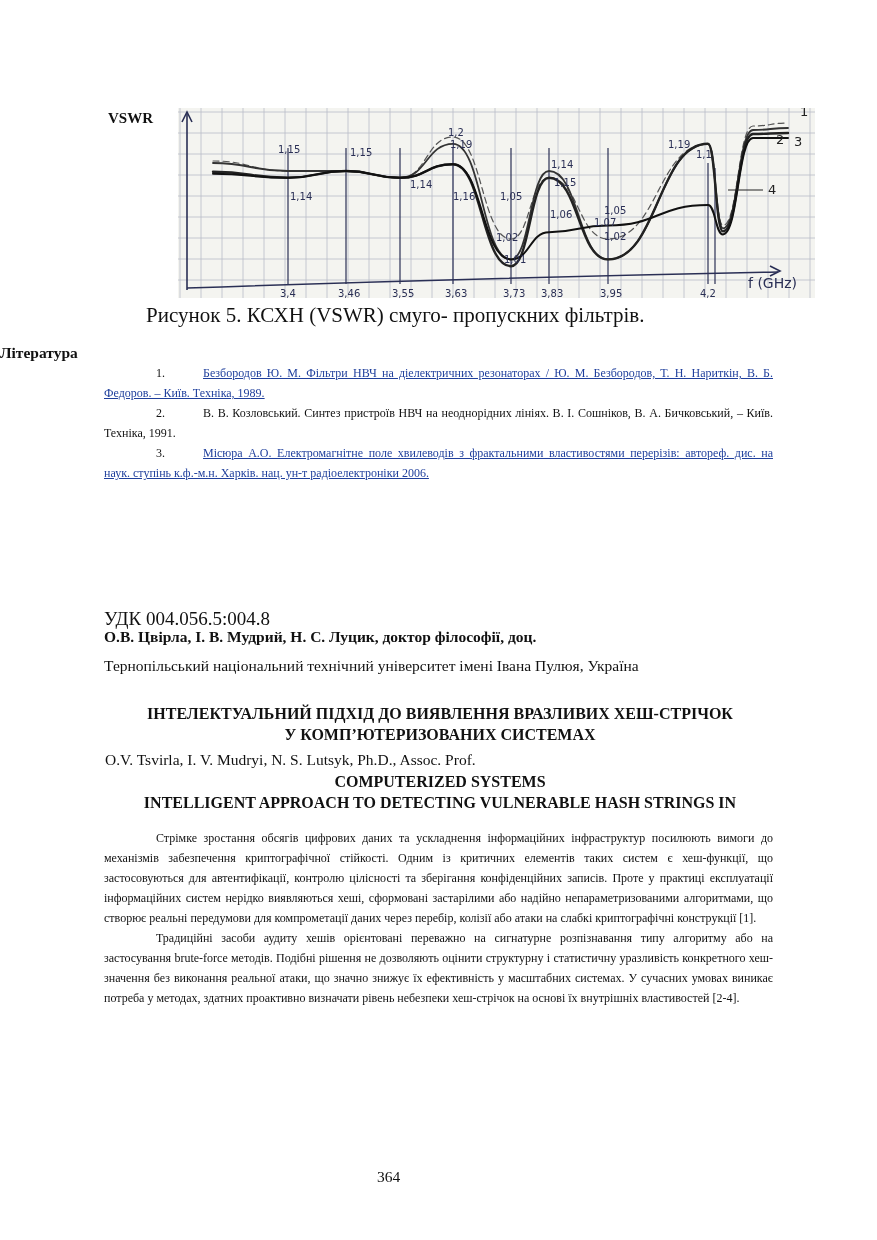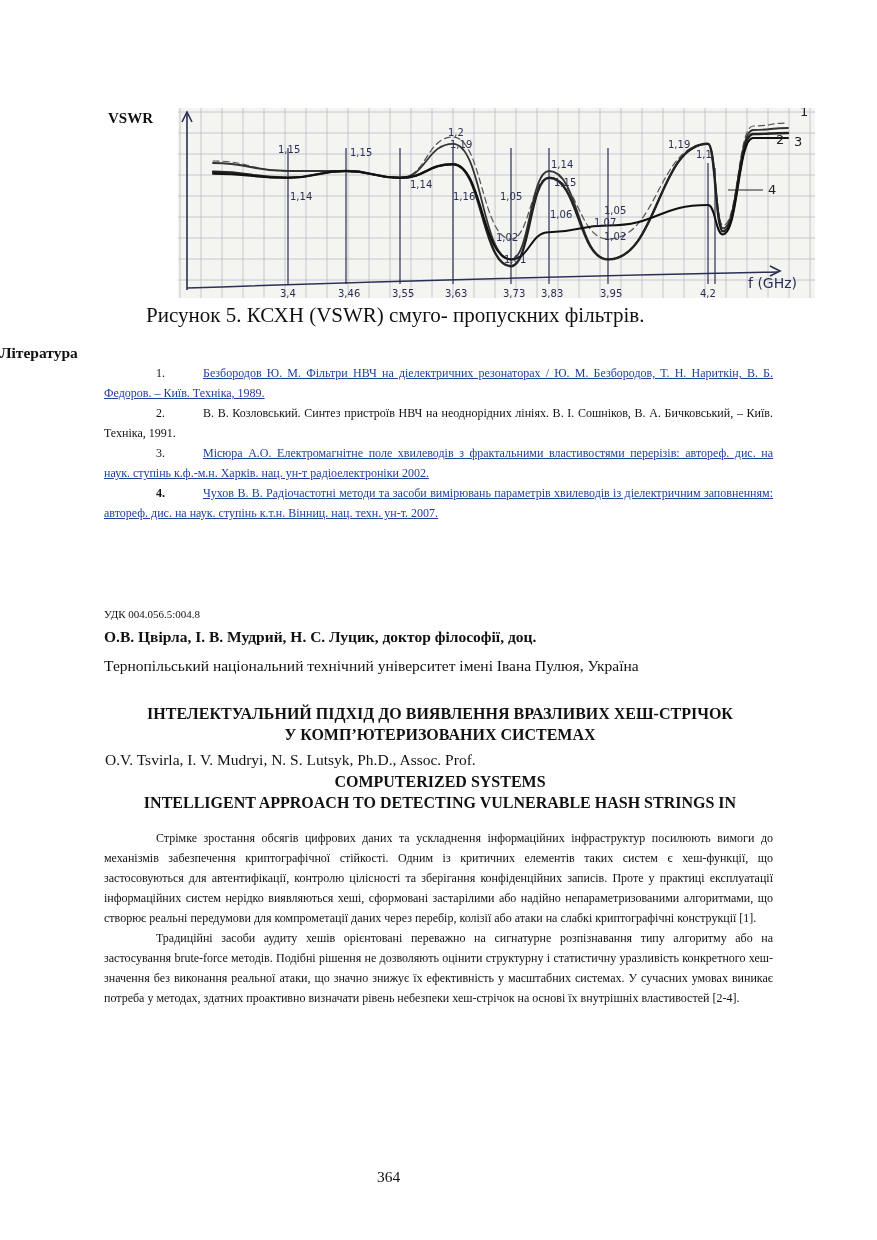--- a/index.html
+++ b/index.html
@@ -8,21 +8,21 @@
   .abs { position: absolute; }
   .vswr-label { left: 108px; top: 110px; font-weight: bold; font-size: 15px; text-align: center; }
   .figure { left: 178px; top: 108px; width: 637px; height: 190px; }
   .caption { left: 146px; top: 303px; font-size: 21px; }
   .refs-title { left: 0; width: 877px; top: 344px; font-weight: bold; font-size: 15.5px; }
   .block { left: 104px; width: 669px; font-size: 12px; line-height: 20px; }
   .ref { text-align: justify; text-align-last: left; }
   .ref .indent { display: inline-block; width: 104px; }
   .link { color: #1f3f9c; text-decoration: underline; }
   .num-bold { font-weight: bold; }
-  .udk { left: 104px; top: 608px; font-size: 11px; }
+  .udk { left: 104px; top: 608px; font-size: 19px; }
   .authors { left: 104px; top: 628px; font-size: 15.5px; font-weight: bold; }
   .affil { left: 104px; top: 648px; font-size: 15.5px; margin-top: 9px; }
   .title-ua { left: 90px; width: 700px; top: 687px; text-align: center; font-weight: bold; font-size: 16px; line-height: 21px; margin-top: 16px; }
   .authors-en { left: 105px; top: 751px; font-size: 15.5px; font-weight: normal; }
   .title-en { left: 90px; width: 700px; top: 771px; text-align: center; font-weight: bold; font-size: 16px; line-height: 21px; }
   .para { text-align: justify; text-indent: 52px; margin: 0; }
   .body-text { top: 828px; }
   .page-num { left: 0; width: 777px; top: 1168px; text-align: center; font-size: 15.5px; }
   svg text { font-family: "DejaVu Sans", sans-serif; }
 </style>
@@ -143,24 +143,21 @@
 <div class="abs refs-title">Література</div>
 
 <div class="abs block" style="top:363px;">
   <div class="ref">
     <span class="indent" style="width:52px"></span><span>1.</span><span class="indent" style="width:38px"></span><span class="link">Безбородов Ю. М. Фільтри НВЧ на діелектричних резонаторах / Ю. М. Безбородов, Т. Н. Нариткін, В. Б. Федоров. – Київ. Техніка, 1989. </span>
   </div>
   <div class="ref">
     <span class="indent" style="width:52px"></span><span>2.</span><span class="indent" style="width:38px"></span><span>В. В. Козловський. Синтез пристроїв НВЧ на неоднорідних лініях. В. І. Сошніков, В. А. Бичковський, – Київ. Техніка, 1991.</span>
   </div>
   <div class="ref">
-    <span class="indent" style="width:52px"></span><span>3.</span><span class="indent" style="width:38px"></span><span class="link">Місюра А.О. Електромагнітне поле хвилеводів з фрактальними властивостями перерізів: автореф. дис. на наук. ступінь к.ф.-м.н. Харків. нац. ун-т радіоелектроніки 2002. </span>
-  </div>
-  <div class="ref">
-    <span class="indent" style="width:52px"></span><span class="num-bold">4.</span><span class="indent" style="width:38px"></span><span class="link">Чухов В. В. Радіочастотні методи та засоби вимірювань параметрів хвилеводів із діелектричним заповненням: автореф. дис. на наук. ступінь к.т.н. Вінниц. нац. техн. ун-т. 2007.</span>
+    <span class="indent" style="width:52px"></span><span>3.</span><span class="indent" style="width:38px"></span><span class="link">Місюра А.О. Електромагнітне поле хвилеводів з фрактальними властивостями перерізів: автореф. дис. на наук. ступінь к.ф.-м.н. Харків. нац. ун-т радіоелектроніки 2006. </span>
   </div>
 </div>
 
 <div class="abs udk">УДК 004.056.5:004.8</div>
 <div class="abs authors">О.В. Цвірла, І. В. Мудрий, Н. С. Луцик, доктор філософії, доц.</div>
 <div class="abs affil">Тернопільський національний технічний університет імені Івана Пулюя, Україна</div>
 
 <div class="abs title-ua">
   <div>ІНТЕЛЕКТУАЛЬНИЙ ПІДХІД ДО ВИЯВЛЕННЯ ВРАЗЛИВИХ ХЕШ-СТРІЧОК</div>
   <div>У КОМП’ЮТЕРИЗОВАНИХ СИСТЕМАХ</div>

